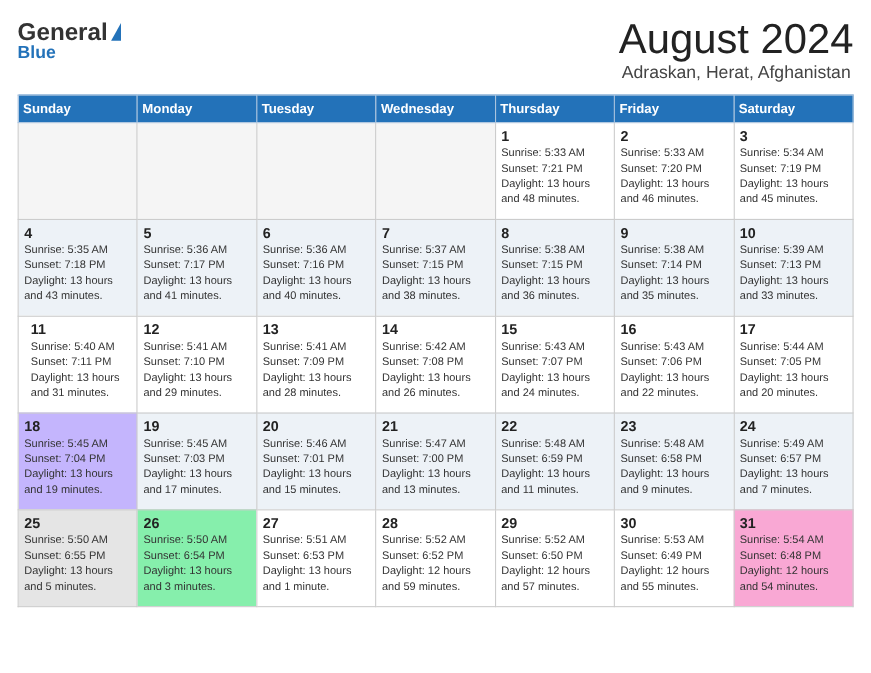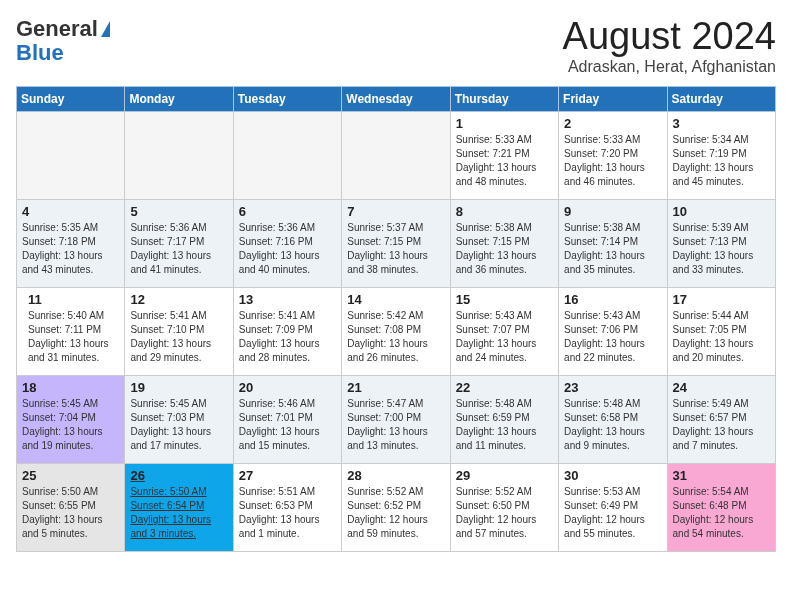--- a/index.html
+++ b/index.html
@@ -16,21 +16,21 @@
       align-items: flex-start;
       margin-bottom: 10px;
     }
     .logo {
       display: flex;
       flex-direction: column;
       align-items: flex-start;
     }
     .logo-general { color: #333; }
     .logo-blue { color: #1a6faf; }
-    .title-area { text-align: right; }
+    .title-area { text-align: center; }
     .calendar-title {
       font-size: 38px;
       font-weight: normal;
       color: #222;
       line-height: 1.1;
     }
     .calendar-subtitle {
       font-size: 16px;
       color: #444;
     }
@@ -79,21 +79,21 @@
   </style>
 </head>
 <body>
 
 <div class="header-area">
   <div class="logo">
     <div class="logo-row">
       <span class="logo-general" style="font-size:22px;font-weight:bold;color:#333;">General</span>
       <span style="display:inline-block;width:0;height:0;border-left:9px solid transparent;border-bottom:16px solid #2372b9;margin-left:3px;"></span>
     </div>
-    <span class="logo-blue" style="font-size:22px;font-weight:bold;color:#2372b9;margin-top:-2px;">Blue</span>
+    <span class="logo-blue" style="font-size:16px;font-weight:bold;color:#2372b9;margin-top:-2px;">Blue</span>
   </div>
   <div class="title-area">
     <div class="calendar-title">August 2024</div>
     <div class="calendar-subtitle">Adraskan, Herat, Afghanistan</div>
   </div>
 </div>
 
 <table>
   <thead>
     <tr>
@@ -288,21 +288,21 @@
         </td>
       </tr>
       <tr>
         <td style="background: #e5e5e5;">
           <span class="day-num">25</span>
           <div class="day-info" style="white-space: pre-line;">Sunrise: 5:50 AM
 Sunset: 6:55 PM
 Daylight: 13 hours
 and 5 minutes.</div>
         </td>
-        <td style="background: #0ea5e9; text-decoration: underline;">
+        <td style="background: #86efac;">
           <span class="day-num">26</span>
           <div class="day-info" style="white-space: pre-line;">Sunrise: 5:50 AM
 Sunset: 6:54 PM
 Daylight: 13 hours
 and 3 minutes.</div>
         </td>
         <td style="background: rgb(255, 255, 255);">
           <span class="day-num">27</span>
           <div class="day-info" style="white-space: pre-line;">Sunrise: 5:51 AM
 Sunset: 6:53 PM

